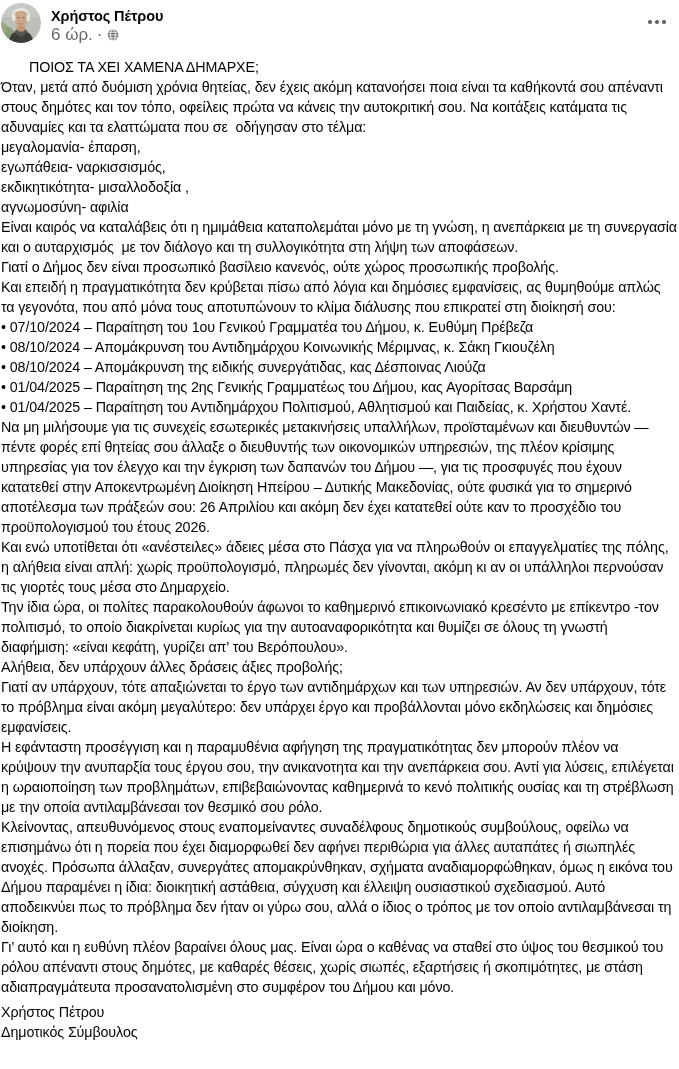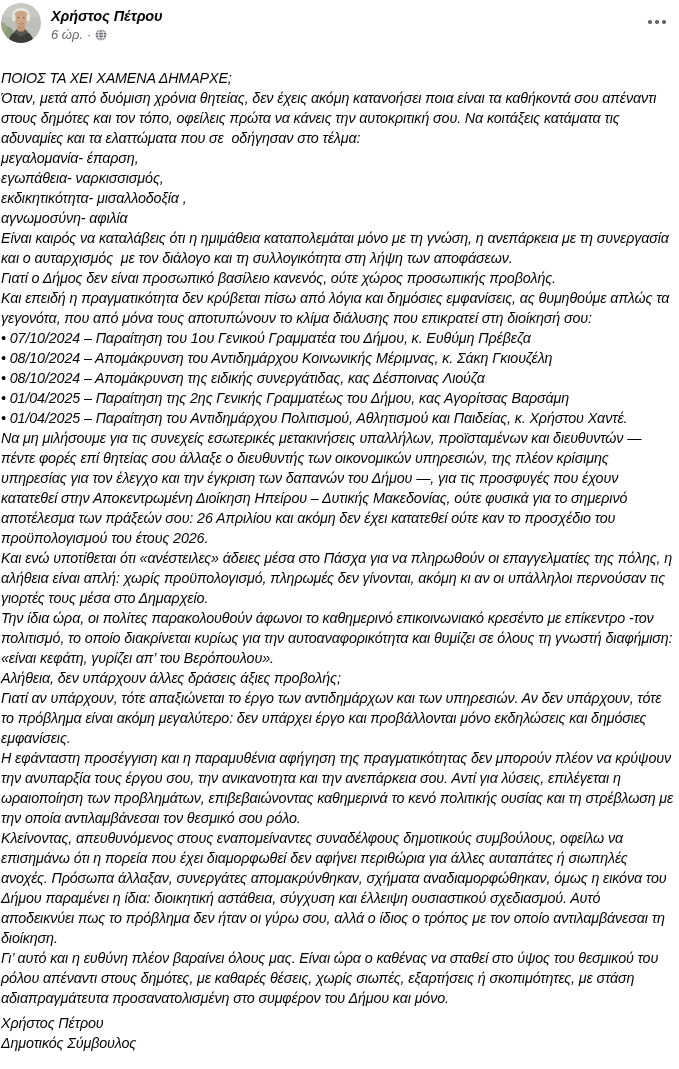--- a/index.html
+++ b/index.html
@@ -2,54 +2,54 @@
 <html lang="el"><head>
 <meta charset="utf-8">
 <style>
   html, body { margin: 0; padding: 0; }
   body {
     width: 679px;
     background: #ffffff;
     font-family: "Liberation Sans", "DejaVu Sans", sans-serif;
     -webkit-font-smoothing: antialiased;
   }
-  .post { position: relative; padding: 3px 2px 4px 1px; font-style: italic; }
+  .post { position: relative; padding: 3px 2px 4px 1px; }
 
   
   .header { display: flex; align-items: flex-start; }
   .avatar {
     width: 40px; height: 40px; border-radius: 50%;
     overflow: hidden; flex: 0 0 40px; cursor: pointer;
     box-shadow: inset 0 0 0 1px rgba(0,0,0,.08);
     position: relative;
   }
   .avatar svg { display: block; width: 40px; height: 40px; }
   .hgroup { margin-left: 10px; padding-top: 4px; }
   .author {
     font-size: 14.5px; font-weight: 700; color: #050505;
     line-height: 19px; letter-spacing: -0.1px; cursor: pointer;
   }
   .meta {
     display: flex; align-items: center; gap: 4px;
-    font-size: 13px; color: #65676B; line-height: 16px; margin-top: 1px;
+    font-size: 17px; color: #65676B; line-height: 16px; margin-top: 1px;
   }
   .globe { display: inline-flex; }
   .menu {
     position: absolute; top: 14px; right: 9px;
     display: flex; gap: 3.5px; padding: 6px 4px; cursor: pointer;
     border-radius: 50%;
   }
   .menu i { width: 3.6px; height: 3.6px; border-radius: 50%; background: #5f6368; }
 
   
   .content {
     font-size: 14.3px; line-height: 20px; color: #050505;
     letter-spacing: -0.12px;
   }
-  .heading  { margin-top: 25px; white-space: pre-wrap; }
+  .heading  { margin-top: 14px; white-space: pre-wrap; padding-left: 28px; }
   .bodytext { white-space: pre-wrap; }
   .signature{ margin-top: 5px; white-space: pre-wrap; }
 </style>
 </head>
 <body>
 
 <div class="post">
 
   <div class="header">
 

